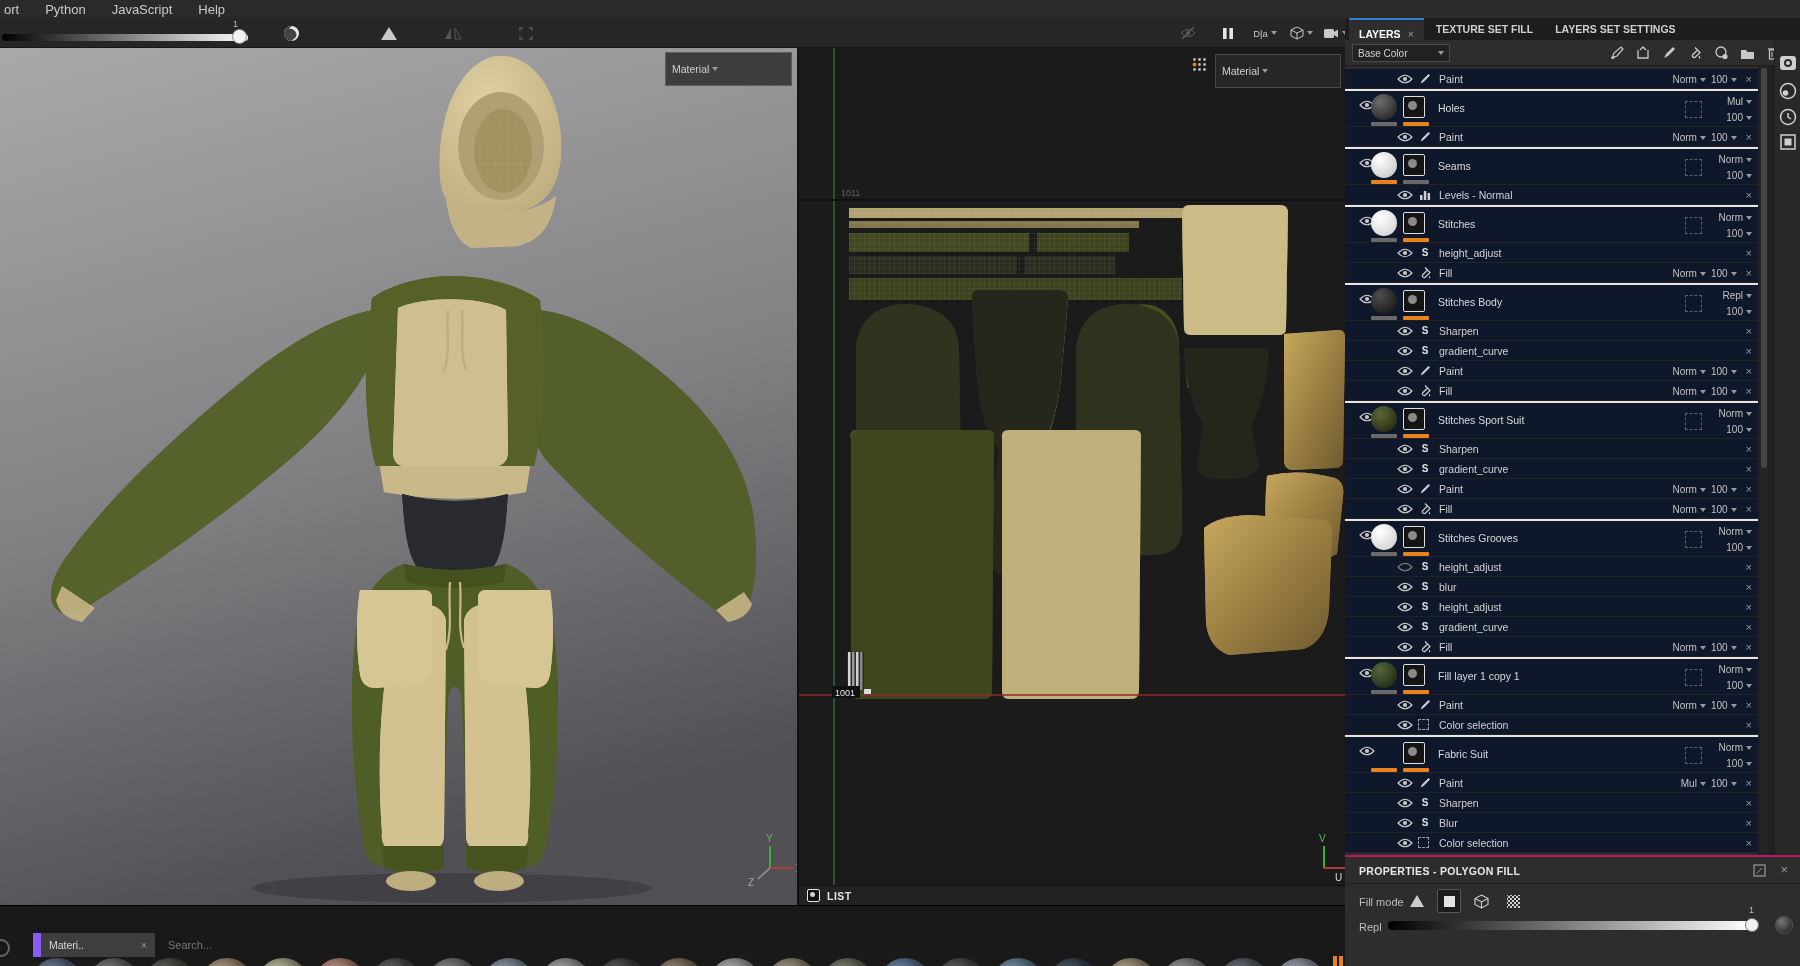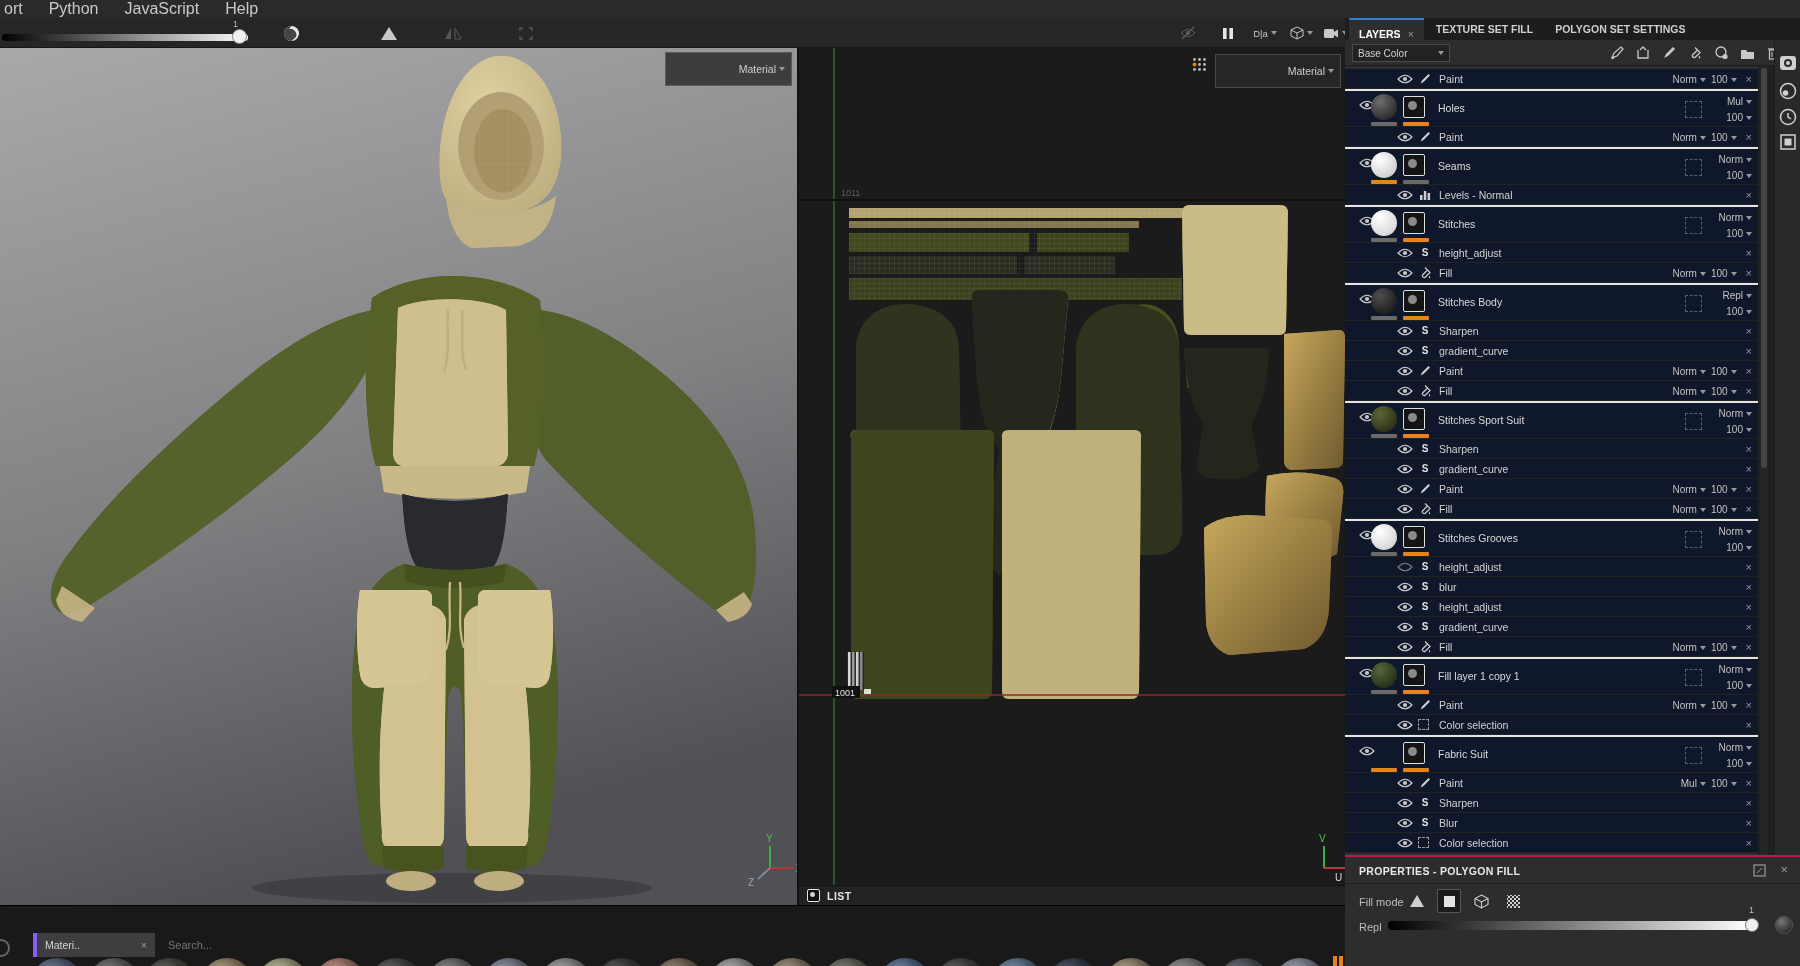--- a/index.html
+++ b/index.html
@@ -3,33 +3,33 @@
 <meta charset="utf-8">
 <style>
   * { margin:0; padding:0; box-sizing:border-box; }
   html,body { background:#111; }
   body { font-family:"Liberation Sans", sans-serif; }
   #app { position:relative; width:1800px; height:966px; overflow:hidden; background:#202020; color:#cfcfcf; font-size:11px; }
   .abs { position:absolute; }
 
   
   #menubar { left:0; top:0; width:1800px; height:18px; background:#2a2a2a; display:flex; align-items:center; gap:26px; padding-left:4px; }
-  #menubar span { color:#c9c9c9; font-size:16px; cursor:default; }
+  #menubar span { color:#c9c9c9; font-size:13px; cursor:default; }
   #toolbar { left:0; top:18px; width:1345px; height:30px; background:#262626; border-bottom:1px solid #161616; }
   #slider-track { position:absolute; left:2px; top:16px; width:246px; height:7px; border-radius:4px; background:linear-gradient(to right,#000,#fff); }
   #slider-knob { position:absolute; left:232px; top:11px; width:15px; height:15px; border-radius:50%; background:#f2f2f2; border:1px solid #888; }
   #slider-val { position:absolute; left:233px; top:1px; font-size:9px; color:#bbb; }
   .tbicon { position:absolute; top:6px; width:20px; height:18px; display:flex; align-items:center; justify-content:center; }
   .dim { opacity:.42; }
   .chev { display:inline-block; width:0; height:0; border-left:3.5px solid transparent; border-right:3.5px solid transparent; border-top:4px solid #9a9a9a; margin-left:3px; vertical-align:middle; }
 
   
   #vp3d { left:0; top:48px; width:797px; height:857px; background:#6f6f72; overflow:hidden; }
   #vp2d { left:797px; top:48px; width:548px; height:857px; background:#1b1b1b; overflow:hidden; border-left:2px solid #111; }
-  .mat-dd { position:absolute; height:20px; background:#3d3d3d; border:1px solid #5c5c5c; color:#cfcfcf; display:flex; align-items:center; padding:16px 6px; justify-content:flex-end; font-size:10.5px; }
+  .mat-dd { position:absolute; height:20px; background:#3d3d3d; border:1px solid #5c5c5c; color:#cfcfcf; display:flex; align-items:center; padding:16px 6px; justify-content:flex-start; font-size:10.5px; }
   #dd3d { left:665px; top:4px; width:127px; }
   #dd2d { left:416px; top:6px; width:126px; background:#262626; border-color:#4a4a4a; }
   #gridicon2d { position:absolute; left:393px; top:9px; }
   #maskbar { position:absolute; left:0; top:837px; width:548px; height:20px; background:#222; border-top:1px solid #101010; display:flex; align-items:center; gap:7px; padding-left:8px; }
   #maskbar .micon { width:13px; height:13px; background:#101010; border:1.6px solid #e6e6e6; border-radius:2px; position:relative; }
   #maskbar .micon::after { content:""; position:absolute; left:2px; top:2px; width:5px; height:5px; border-radius:50%; background:#cfcfcf; }
   #maskbar .mlabel { font-weight:bold; font-size:10.5px; letter-spacing:.5px; color:#e2e2e2; }
 
   
   #panel-tabs { left:1345px; top:18px; width:455px; height:22px; background:#1d1d1d; display:flex; align-items:stretch; gap:2px; padding-left:4px; }
@@ -76,21 +76,21 @@
   .fmbtn { position:absolute; top:32px; width:24px; height:24px; display:flex; align-items:center; justify-content:center; border-radius:2px; }
   .fmbtn.sel { background:#1c1c1c; border:1px solid #585858; }
   #color-label { position:absolute; left:14px; top:64px; color:#bdbdbd; }
   #color-grad { position:absolute; left:43px; top:64px; width:364px; height:9px; border-radius:4px; background:linear-gradient(to right,#000,#fff); }
   #color-knob { position:absolute; left:400px; top:61px; width:14px; height:14px; border-radius:50%; background:#f0f0f0; border:1px solid #777; }
   #color-val { position:absolute; left:404px; top:48px; font-size:9px; color:#bbb; }
   #color-ball { position:absolute; left:430px; top:59px; width:18px; height:18px; border-radius:50%; background:radial-gradient(circle at 35% 30%, #777, #2e2e2e 75%); border:1px solid #555; }
 
   
   #shelf { left:0; top:905px; width:1345px; height:61px; background:#191919; border-top:1px solid #000; }
-  #shelf-tab { position:absolute; left:33px; top:27px; width:122px; height:24px; background:#3e3e3e; border-left:4px solid #8b5cf6; display:flex; align-items:center; justify-content:space-between; padding:0 8px; color:#d6d6d6; font-size:10.5px; }
+  #shelf-tab { position:absolute; left:33px; top:27px; width:122px; height:24px; background:#3e3e3e; border-left:8px solid #8b5cf6; display:flex; align-items:center; justify-content:space-between; padding:0 8px; color:#d6d6d6; font-size:10.5px; }
   #shelf-search { position:absolute; left:168px; top:27px; width:400px; height:24px; background:transparent; border:none; outline:none; color:#bbb; font-size:11px; font-family:"Liberation Sans",sans-serif; }
   #shelf-search::placeholder { color:#767676; }
   #shelf-circ { position:absolute; left:-8px; top:33px; width:18px; height:18px; border-radius:50%; border:2px solid #666; }
   .shelf-sphere { position:absolute; top:52px; width:54px; height:54px; border-radius:50%; }
   #shelf-orange { position:absolute; left:1333px; top:50px; width:12px; height:11px; display:flex; gap:2px; }
   #shelf-orange i { width:4px; height:11px; background:#e8821c; }
 
   svg text { font-family:"Liberation Sans",sans-serif; }
 </style>
 </head>
@@ -367,21 +367,21 @@
 
   <div id="panel-tabs" class="abs">
       <div class="ptab active">
         <span>LAYERS</span>
         <span class="x">×</span>
       </div>
       <div class="ptab">
         <span>TEXTURE SET FILL</span>
       </div>
       <div class="ptab">
-        <span>POLYGON SET SETTINGS</span>
+        <span>LAYERS SET SETTINGS</span>
       </div>
     </div>
 
   <div id="panel-toolbar" class="abs">
     <div id="channel-dd">
       <span>Base Color</span>
         <span class="chev"></span>
     </div>
     <div class="ltool" style="left:263px">
         <svg width="14" height="14" viewBox="0 0 14 14">

